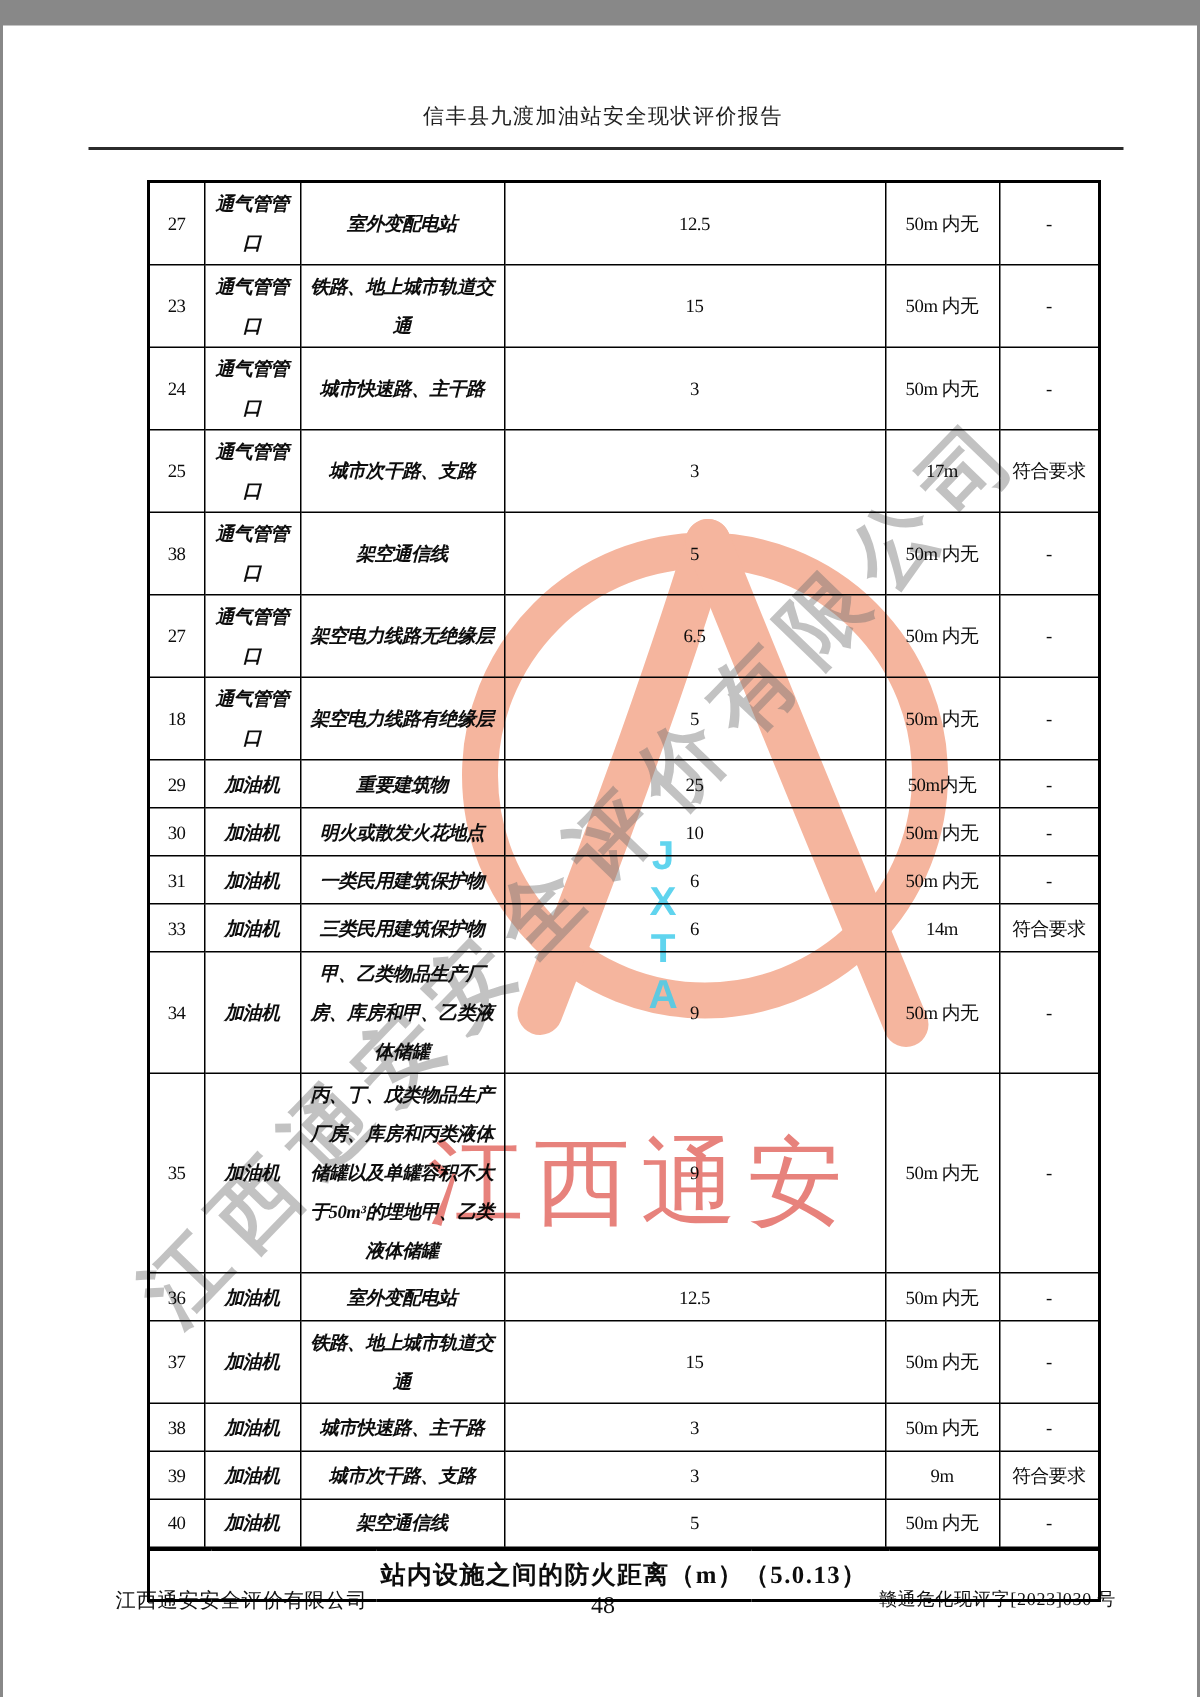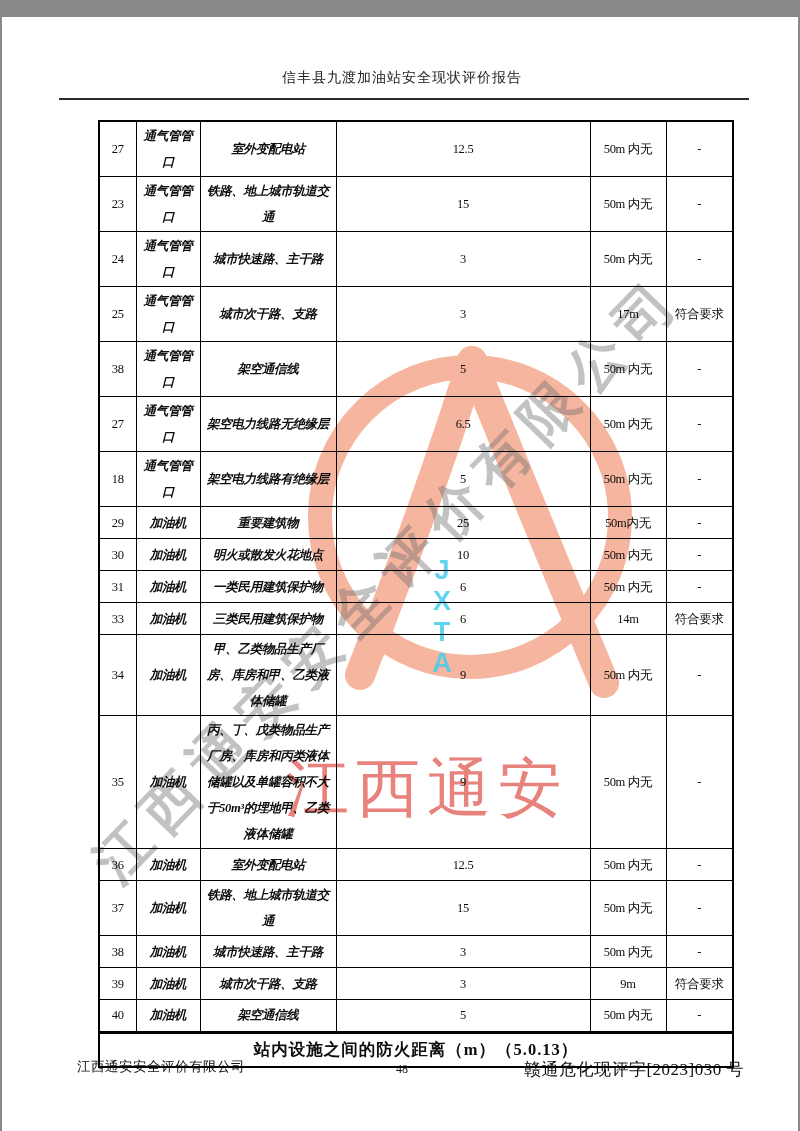--- a/index.html
+++ b/index.html
@@ -48,22 +48,22 @@
   }
   .t1 tr{height:32px;}
   .t1 td.c-fac,.t1 td.c-adj{font-weight:700;font-style:italic;}
   .t2 tr{height:33px;}
   .t2 .section-title-row td{
     border-top:2px solid #000;border-bottom:1px solid #000;
     font-size:16.5px;font-weight:700;letter-spacing:1px;height:30px;line-height:30px;
   }
   
   .footer-left{position:absolute;left:75px;top:1041px;font-size:13.5px;letter-spacing:.5px;}
-  .footer-page{position:absolute;left:400px;top:1045px;transform:translateX(-50%);font-size:12px;}
-  .footer-right{position:absolute;right:54px;top:1041px;font-size:17px;letter-spacing:.5px;}
+  .footer-page{position:absolute;left:400px;top:1045px;transform:translateX(-50%);font-size:16px;}
+  .footer-right{position:absolute;right:54px;top:1041px;font-size:12px;letter-spacing:.5px;}
 </style>
 </head>
 <body>
 
 <div class="page">
 
   <div class="doc-title">信丰县九渡加油站安全现状评价报告</div>
   <div class="header-rule"></div>
 
   <svg class="wm-logo" viewBox="0 0 350 350" overflow="visible">

